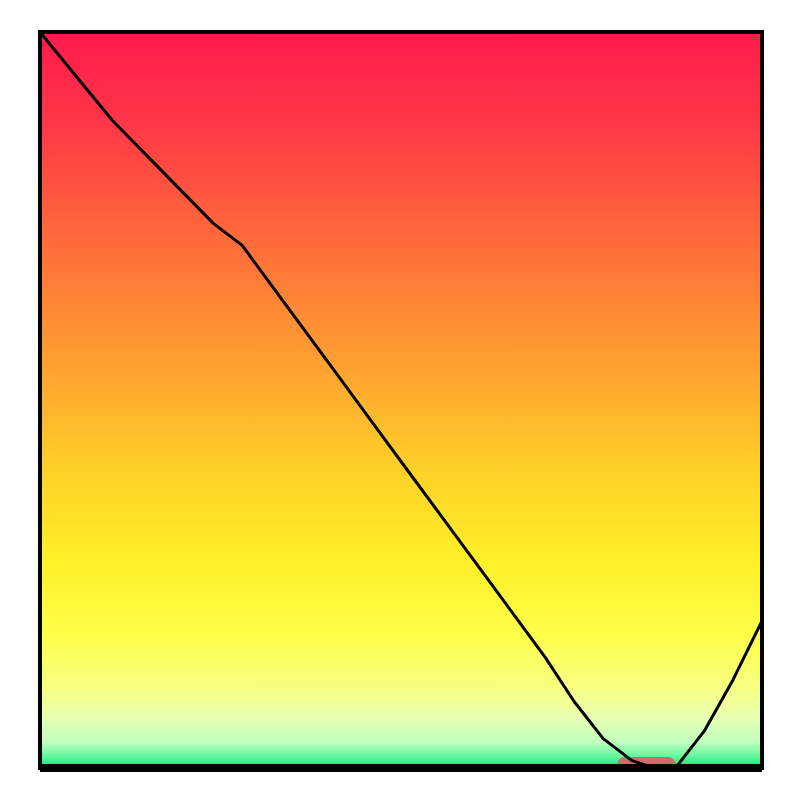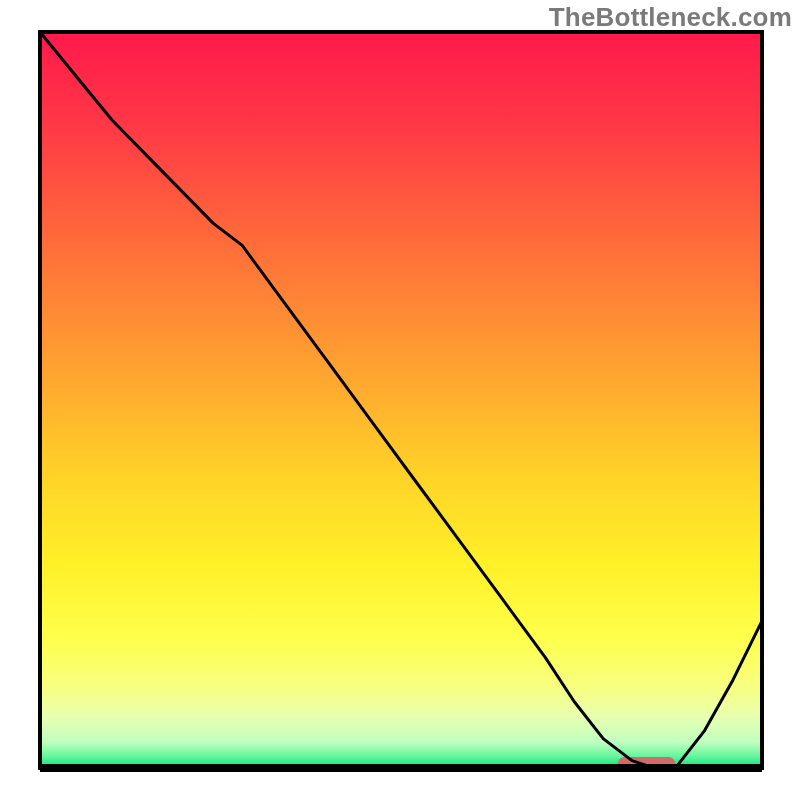--- a/index.html
+++ b/index.html
@@ -29,21 +29,20 @@
   svg {
     position: absolute;
     top: 0;
     left: 0;
   }
 </style>
 </head>
 <body>
 
 <div class="frame">
-  <div class="watermark">TheBottleneck.com</div>
   <svg id="chart-svg" width="800" height="800" viewBox="0 0 800 800">
       <defs>
         <linearGradient id="bg-grad" x1="0" y1="0" x2="0" y2="1">
           <stop offset="0%" stop-color="#ff1a4b"></stop>
           <stop offset="12%" stop-color="#ff3647"></stop>
           <stop offset="28.000000000000004%" stop-color="#ff6a3a"></stop>
           <stop offset="45%" stop-color="#ffa031"></stop>
           <stop offset="60%" stop-color="#ffd228"></stop>
           <stop offset="72%" stop-color="#fff028"></stop>
           <stop offset="82%" stop-color="#ffff4a"></stop>

